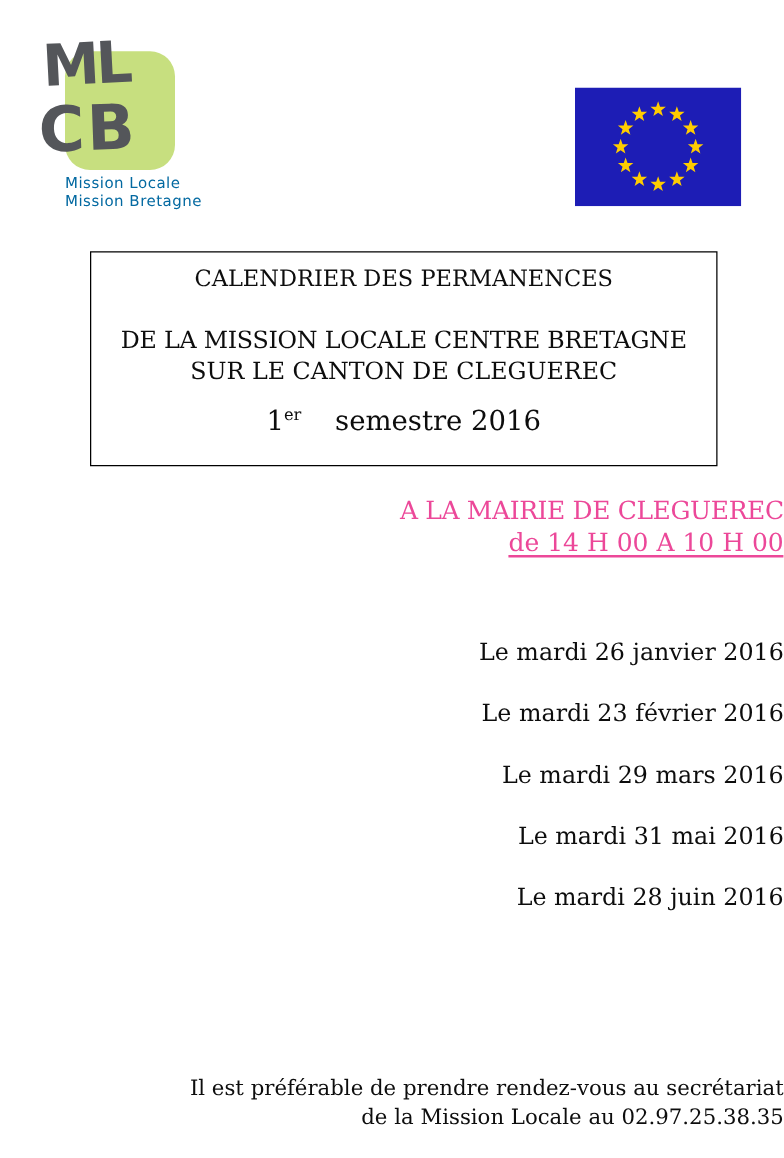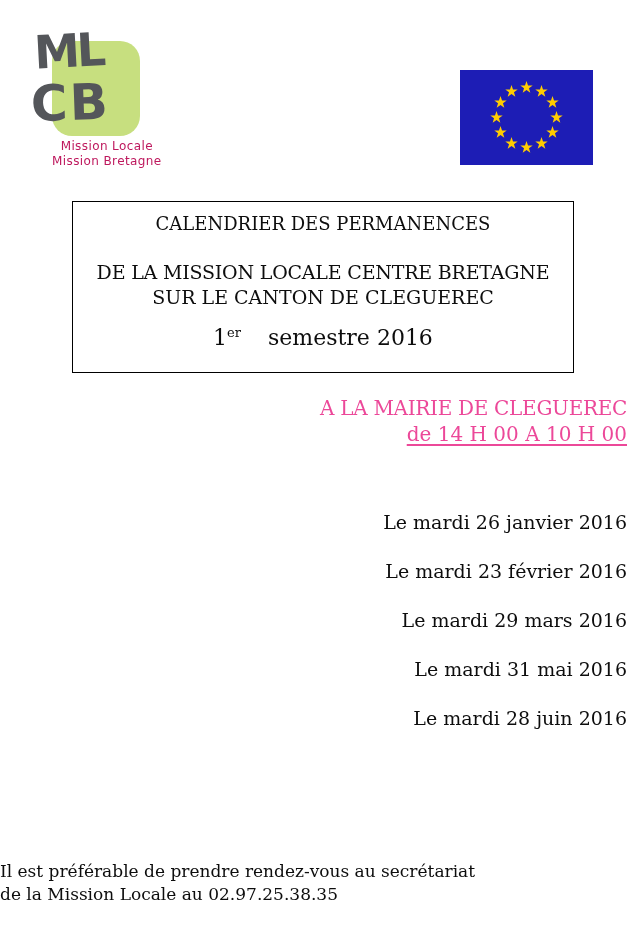--- a/index.html
+++ b/index.html
@@ -28,23 +28,22 @@
     font-weight: 700;
     color: #54565a;
     line-height: 1;
   }
   .logo-ml { left: 4px; top: 14px; font-size: 46px; letter-spacing: -3px; transform: rotate(-3deg); }
   .logo-cb { left: 1px; top: 64px; font-size: 50px; letter-spacing: 2px; transform: rotate(-2deg); }
   .logo-caption {
     position: absolute; left: 22px; top: 125px;
     font-family: "DejaVu Sans", sans-serif;
     font-size: 12px; line-height: 15px;
-    color: #be185d; letter-spacing: 0.4px;
+    color: #0369a1; letter-spacing: 0.4px;
     white-space: nowrap;
-    text-align: center;
   }
 
   
   .flag { position: absolute; left: 460px; top: 70px; width: 133px; height: 95px; }
 
   
   .title-box {
     position: absolute; left: 72px; top: 201px;
     width: 502px; height: 172px;
     border: 1.5px solid #000000;
@@ -72,21 +71,21 @@
   .dates {
     position: absolute; left: 0; top: 498px; width: 100%;
     text-align: right;
     padding-left: 44px;
   }
   .date-line { font-size: 19px; line-height: 49px; }
 
   
   .footer {
     position: absolute; left: 0; top: 860px; width: 100%;
-    text-align: left; font-size: 17px; line-height: 23px;
+    text-align: right; font-size: 17px; line-height: 23px;
   }
 </style>
 </head>
 <body>
 
 <div class="page">
 
   <div class="logo">
     <div class="logo-square"></div>
     <div class="logo-ml">ML</div>

